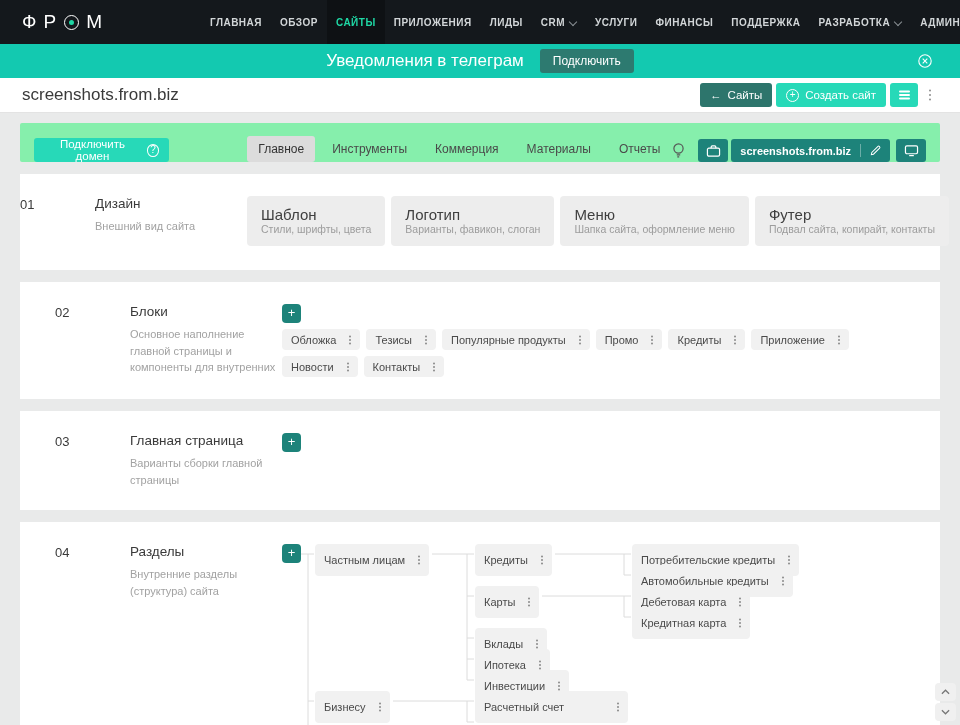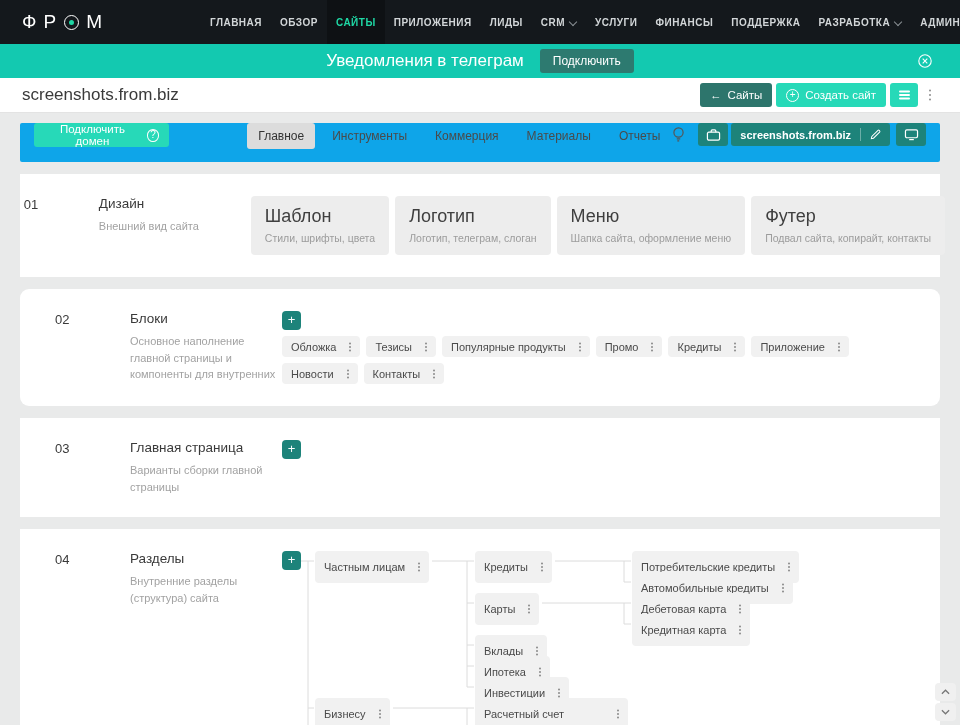--- a/index.html
+++ b/index.html
@@ -30,42 +30,42 @@
   .btn { border:none; border-radius:3px; height:24px; display:inline-flex; align-items:center; color:#fff; font-size:11.5px; cursor:pointer; font-family:inherit; padding:0 10px; gap:6px; }
   .btn-dark { background:#2d756c; }
   .btn-bright { background:#27d9b8; }
   .btn-sq { width:28px; justify-content:center; padding:0; }
   .circle-glyph { width:13px; height:13px; border:1px solid #fff; border-radius:50%; display:inline-flex; align-items:center; justify-content:center; font-size:10px; line-height:1; }
   .hbar { width:11px; height:1.6px; background:#fff; box-shadow:0 -3.5px 0 #fff, 0 3.5px 0 #fff; border-radius:1px; }
   .dots-btn { background:transparent; border:none; width:16px; height:24px; display:flex; align-items:center; justify-content:center; cursor:pointer; }
   .vdots { width:2.5px; height:2.5px; background:#8d8d8d; border-radius:50%; box-shadow:0 -4.5px 0 #8d8d8d, 0 4.5px 0 #8d8d8d; }
 
   
-  .toolbar { margin:10px 20px 12px; height:39px; background:#0ea5e9; border-radius:2px; display:flex; align-items:flex-start; padding:0 14px; }
+  .toolbar { margin:10px 20px 12px; height:39px; background:#86efac; border-radius:2px; display:flex; align-items:flex-end; padding:0 14px; }
   .tabs { display:flex; align-items:center; gap:6px; margin-left:78px; }
   .tab { border:none; background:transparent; font-size:12px; color:#4a4a4a; padding:6px 11px; border-radius:3px; cursor:pointer; font-family:inherit; }
   .tab.active { background:#dcdcdc; color:#333; }
   .toolbar-right { margin-left:auto; display:flex; align-items:center; gap:3px; }
   .bulb { margin-right:9px; display:flex; cursor:pointer; }
   .tbtn { background:#1d837a; border:none; border-radius:3px; height:23px; color:#fff; display:inline-flex; align-items:center; justify-content:center; cursor:pointer; font-family:inherit; }
   .tbtn.icon-only { width:30px; }
   .site-badge { padding:0 9px; font-size:11px; font-weight:700; gap:9px; }
   .badge-divider { width:1px; height:13px; background:rgba(255,255,255,.35); }
 
   
   .section { background:#fff; margin:0 20px 12px; padding:22px 20px 22px 35px; display:flex; align-items:flex-start; }
   .sec-num { width:75px; flex:0 0 75px; font-size:13px; color:#3a3a3a; padding-top:1px; }
   .sec-info { width:152px; flex:0 0 152px; padding-right:2px; }
   .sec-title { font-size:13.5px; color:#3a3a3a; font-weight:400; margin-bottom:7px; }
   .sec-sub { font-size:11px; color:#a2a2a2; line-height:1.5; }
   .sec-content { flex:1; display:flex; align-items:flex-start; }
-  .section-01 { min-height:96px;justify-content:center; } .section-02 { min-height:86px;border-radius:9px; } .section-03 { min-height:84px; }
+  .section-01 { min-height:96px;justify-content:center; } .section-02 { min-height:86px; } .section-03 { min-height:84px; }
 
   .card { background:#ededed; border-radius:4px; padding:10px 14px 11px; margin-right:6px; cursor:pointer; }
-  .card-title { font-size:18px; color:#3f3f3f; margin-bottom:5px; }
+  .card-title { font-size:15px; color:#3f3f3f; }
   .card-sub { font-size:10.5px; color:#9c9c9c; white-space:nowrap; }
 
   .plus-btn { width:19px; height:19px; flex:0 0 19px; background:#1d837a; color:#fff; border:none; border-radius:4px; font-size:13px; line-height:1; display:inline-flex; align-items:center; justify-content:center; cursor:pointer; margin-right:14px; font-family:inherit; padding-bottom:2px; }
 
   .chip-row { display:flex; align-items:center; flex-wrap:wrap; gap:6px; }
   .chip { background:#f1f1f1; border:none; border-radius:4px; height:21px; display:inline-flex; align-items:center; padding:0 9px; font-size:11px; color:#4a4a4a; cursor:pointer; font-family:inherit; white-space:nowrap; }
   .chip-dots { margin-left:13px; display:inline-flex; cursor:pointer; }
   .chip-dots .d { width:2px; height:2px; background:#8a8a8a; border-radius:50%; box-shadow:0 -3.6px 0 #8a8a8a, 0 3.6px 0 #8a8a8a; }
 
   
@@ -203,21 +203,21 @@
     <h2 class="sec-title">Дизайн</h2>
     <div class="sec-sub">Внешний вид сайта</div>
   </div>
   <div class="sec-content" id="design-cards">
       <div class="card">
         <div class="card-title">Шаблон</div>
         <div class="card-sub">Стили, шрифты, цвета</div>
       </div>
       <div class="card">
         <div class="card-title">Логотип</div>
-        <div class="card-sub">Логотип, телеграм, слоган</div>
+        <div class="card-sub">Варианты, фавикон, слоган</div>
       </div>
       <div class="card">
         <div class="card-title">Меню</div>
         <div class="card-sub">Шапка сайта, оформление меню</div>
       </div>
       <div class="card">
         <div class="card-title">Футер</div>
         <div class="card-sub">Подвал сайта, копирайт, контакты</div>
       </div>
     </div>

